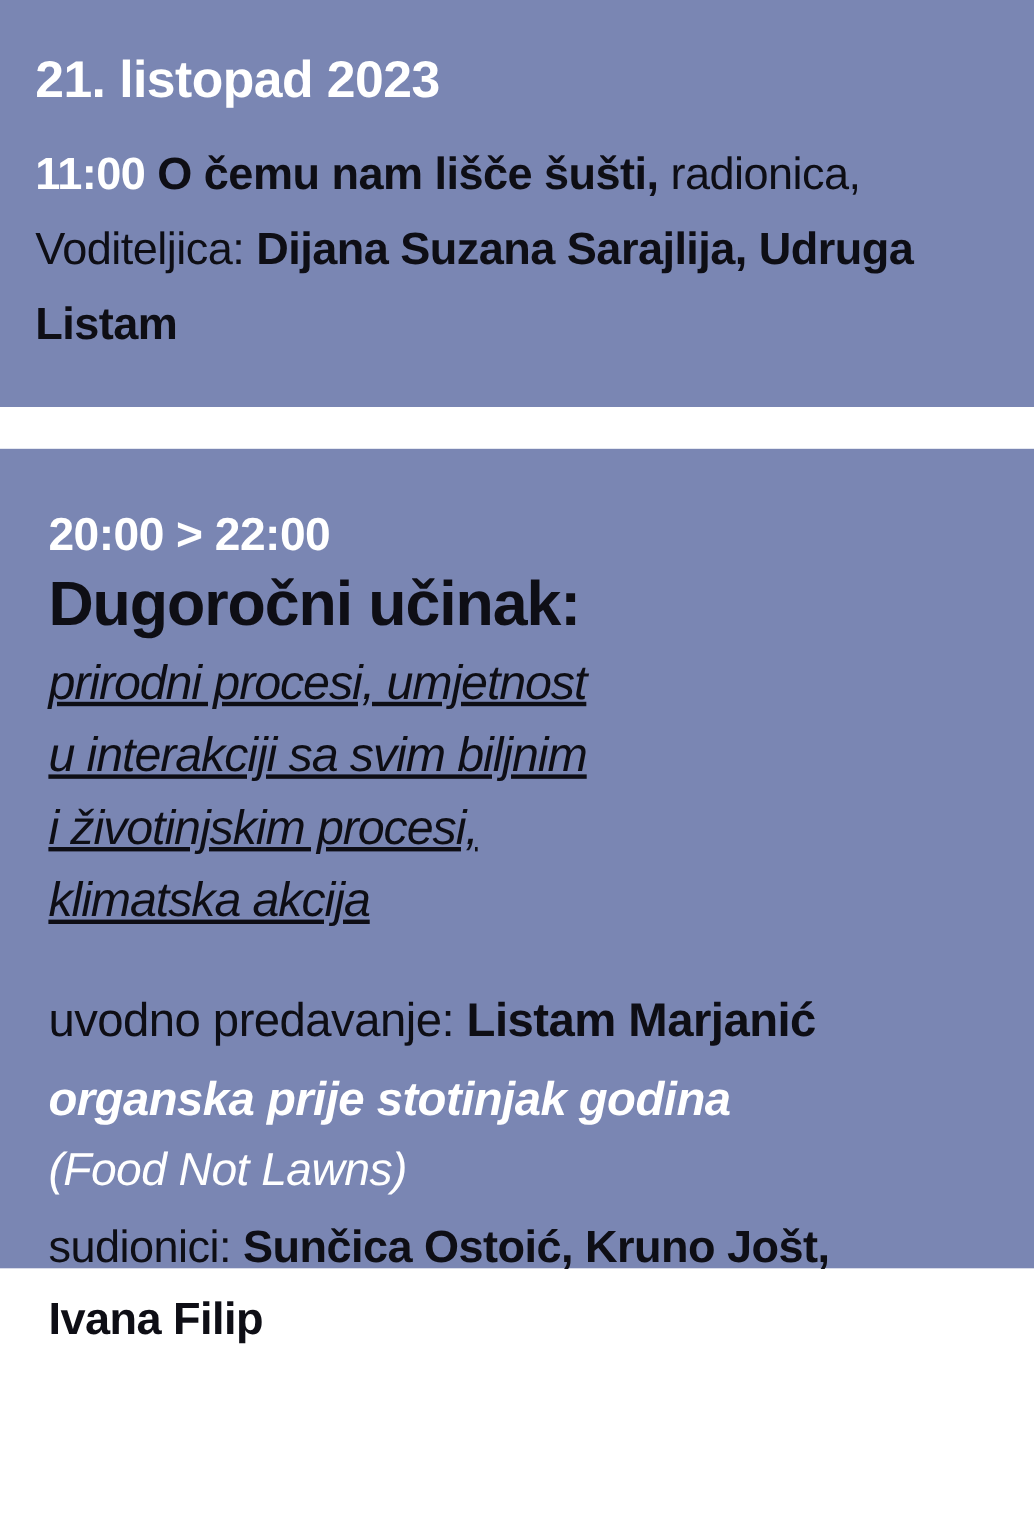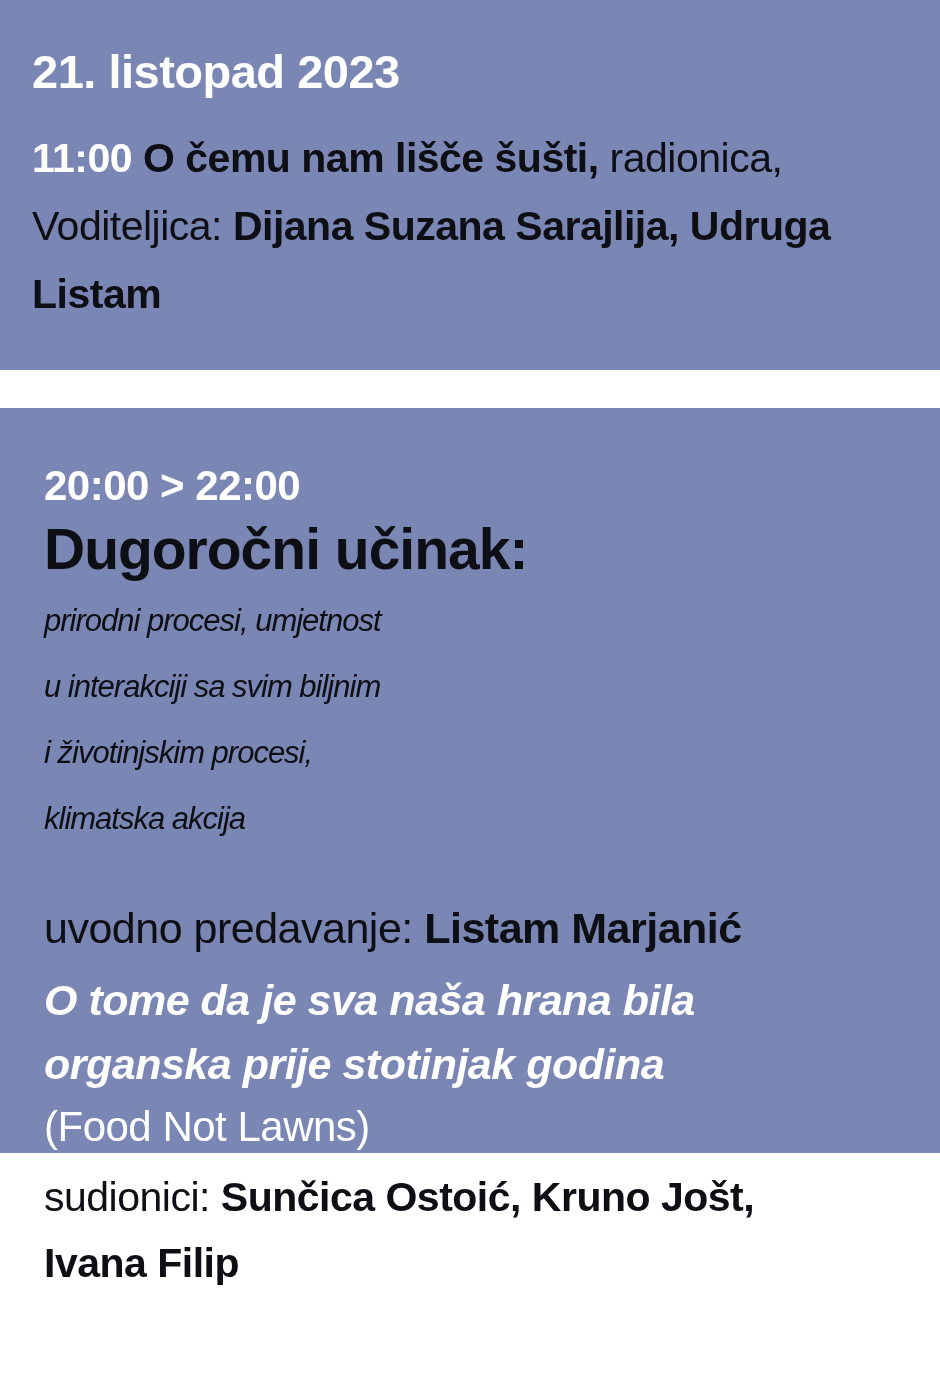--- a/index.html
+++ b/index.html
@@ -53,25 +53,26 @@
     line-height: 48px;
   }
   .big-title {
     font-size: 57px;
     font-weight: bold;
     letter-spacing: -1px;
     line-height: 66px;
     margin-top: 6px;
   }
   .desc-line {
-    font-size: 31px;
+    font-size: 44px;
     font-style: italic;
     letter-spacing: -1px;
     line-height: 66px;
     white-space: nowrap;
+    text-decoration: underline;
   }
   .desc-block { margin-top: 6px; }
   .intro-line {
     margin-top: 46px;
     font-size: 43px;
     letter-spacing: -0.5px;
     line-height: 60px;
     white-space: nowrap;
   }
   .talk-title-line {
@@ -79,20 +80,21 @@
     font-weight: bold;
     font-style: italic;
     color: var(--light);
     letter-spacing: -0.5px;
     line-height: 64px;
     white-space: nowrap;
   }
   .talk-block { margin-top: 10px; }
   .talk-note {
     font-size: 42px;
+    font-style: italic;
     color: var(--light);
     letter-spacing: -0.5px;
     line-height: 62px;
     white-space: nowrap;
   }
   .participants-line {
     font-size: 41px;
     letter-spacing: -0.5px;
     line-height: 66px;
     white-space: nowrap;
@@ -134,21 +136,20 @@
       <p class="desc-line">i životinjskim procesi,</p>
       <p class="desc-line">klimatska akcija</p>
     </div>
 
     <p class="intro-line">
       <span class="black">uvodno predavanje:</span>
       <span class="black bold">Listam Marjanić</span>
     </p>
 
     <div class="talk-block">
-      <p class="talk-title-line">O tome da je sva naša hrana bila</p>
       <p class="talk-title-line">organska prije stotinjak godina</p>
       <p class="talk-note">(Food Not Lawns)</p>
     </div>
 
     <div class="participants-block">
       <p class="participants-line">
         <span class="black">sudionici:</span>
         <span class="black bold">Sunčica Ostoić, Kruno Jošt,</span>
       </p>
       <p class="participants-line black bold">Ivana Filip</p>

